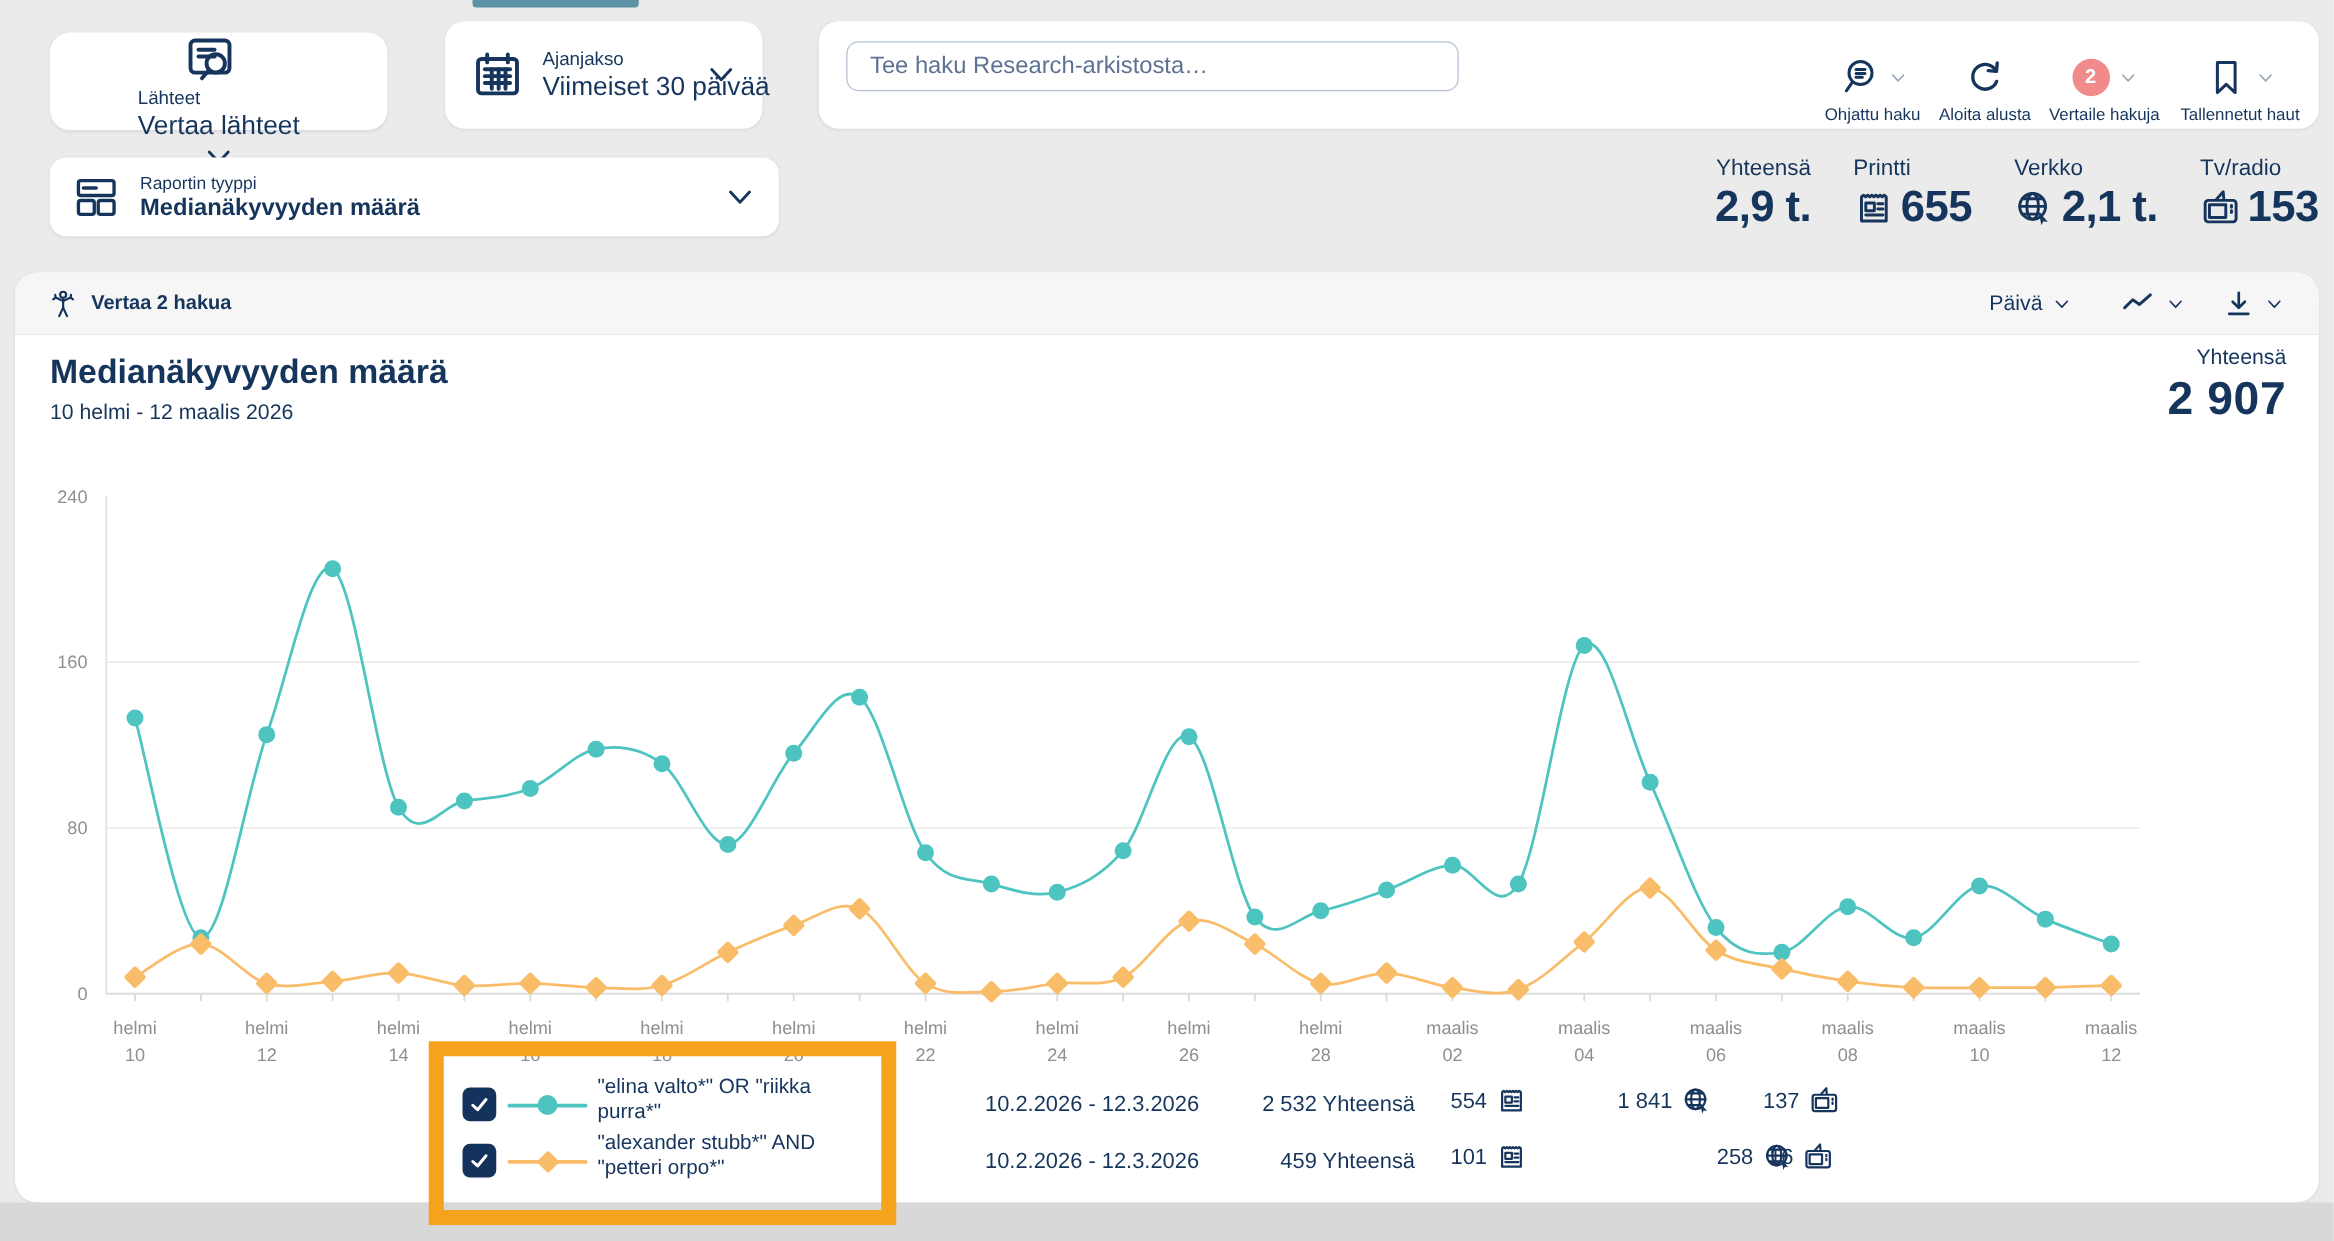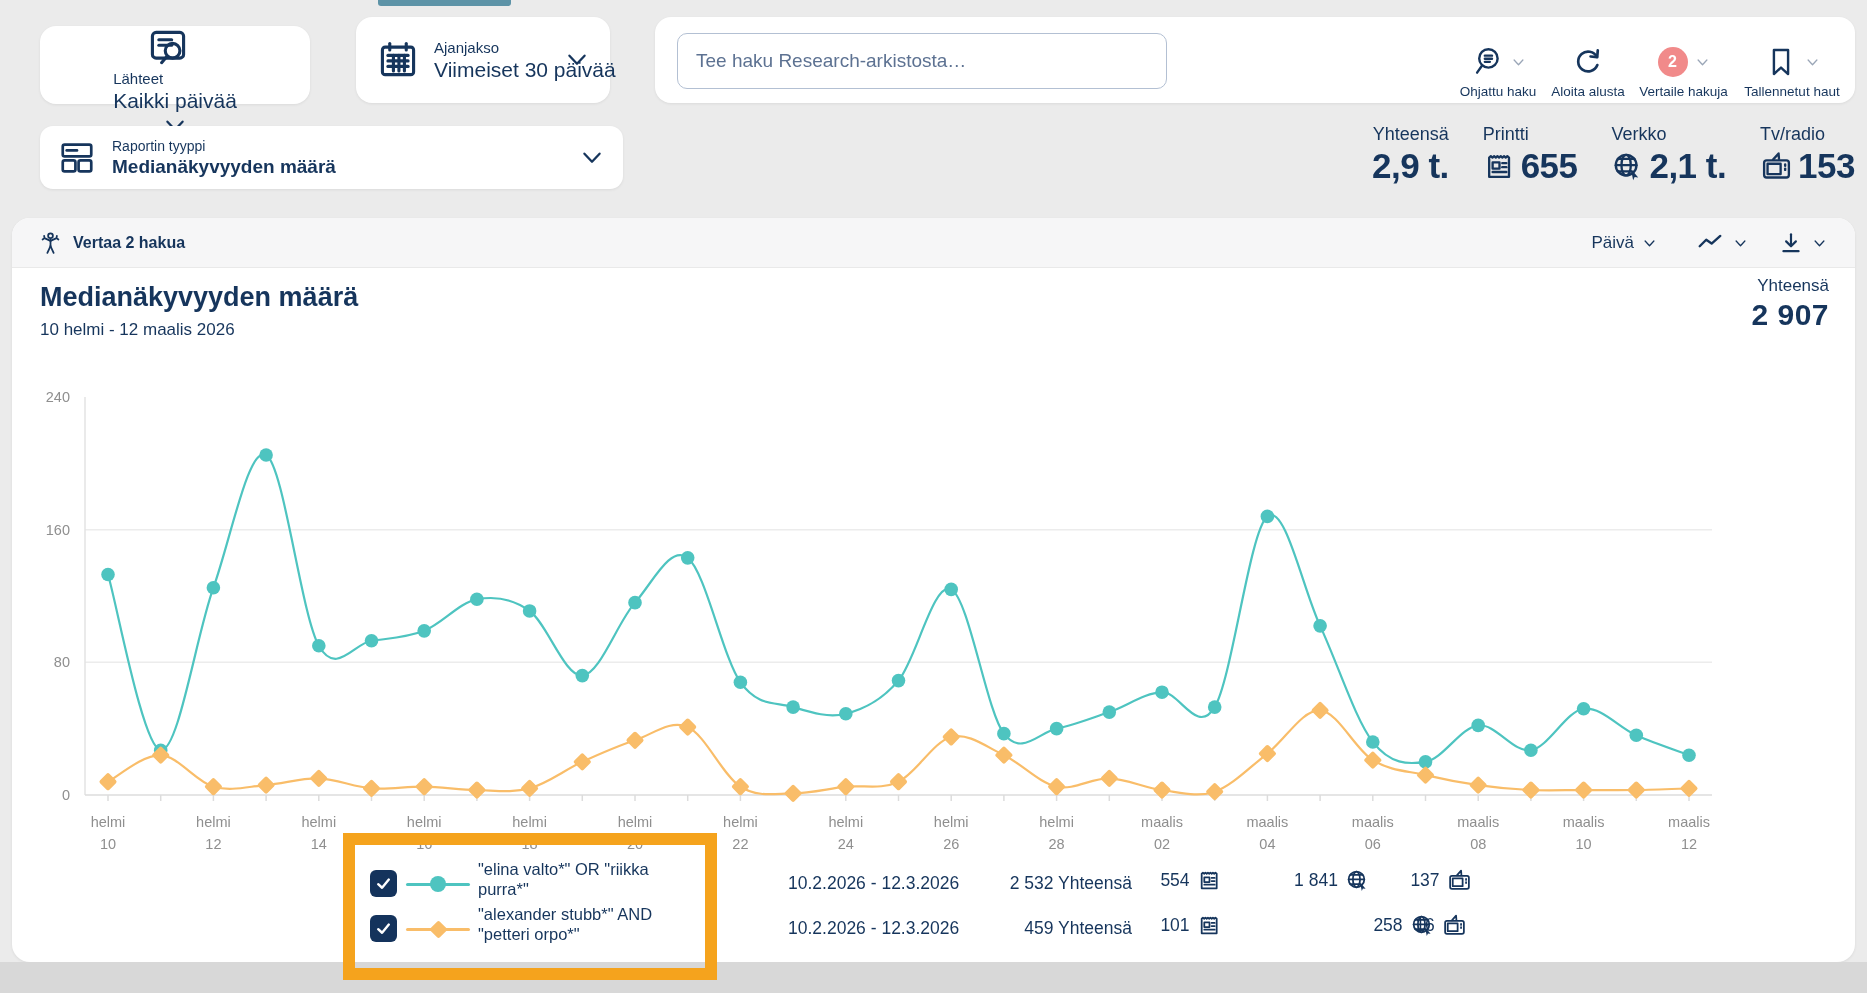--- a/index.html
+++ b/index.html
@@ -28,21 +28,21 @@
 
   #card-sources { left:40px; top:26px; width:270px; height:78px;flex-direction:column; }
   #card-period  { left:356px; top:17px; width:254px; height:86px; }
   #card-report  { left:40px; top:126px; width:583px; height:63px; border-radius:13px; padding:0 18px; }
   #card-report .filter-icon { width:38px; height:38px; margin-right:16px; }
   #card-report .filter-label { font-size:14px; }
 
   
   #card-search { left:655px; top:17px; width:1200px; height:86px; }
   #search-input {
-    position:absolute; left:22px; top:16px; width:490px; height:56px;
+    position:absolute; left:22px; top:16px; width:490px; height:40px;
     border:1.5px solid #b3c0d3; border-radius:10px; padding:0 18px;
     font-family:"Liberation Sans",sans-serif; font-size:19px; color:#3c5575; background:#fff; outline:none;
   }
   #search-input::placeholder { color:#5d7292; opacity:1; }
   #compare-btn {
     position:absolute; left:531px; top:12px; width:252px; height:62px;
     border:none; border-radius:31px; background:#8495ac; color:#fff;
     font-family:"Liberation Sans",sans-serif; font-size:21px; font-weight:bold; cursor:pointer;
   }
   .action { position:absolute; top:25px; height:64px; text-align:center; cursor:pointer; }
@@ -73,21 +73,21 @@
   #compare-tag span.txt { font-size:16px; font-weight:bold; }
   #header-controls { position:absolute; right:28px; top:0; height:50px; display:flex; align-items:center; }
   .hc-group { display:flex; align-items:center; gap:8px; cursor:pointer; }
   #interval-label { font-size:17px; color:#16355c; }
   .hc-icon { width:30px; height:26px; color:#16355c; }
   .gap38 { width:38px; } .gap30 { width:30px; }
 
   #chart-title { position:absolute; left:28px; top:64px; font-size:27px; font-weight:bold; }
   #chart-subtitle { position:absolute; left:28px; top:102px; font-size:17px; }
   #total-label { position:absolute; right:26px; top:58px; font-size:17px; text-align:right; }
-  #total-value { position:absolute; right:26px; top:80px; font-size:30px; font-weight:bold; letter-spacing:0.5px; text-align:right; }
+  #total-value { position:absolute; right:26px; top:80px; font-size:37px; font-weight:bold; letter-spacing:0.5px; text-align:right; }
 
   #chart-svg { position:absolute; left:0; top:150px; }
   .tick-text { font-size:14.5px; fill:#8f8f8f; font-family:"Liberation Sans",sans-serif; }
 
   
   .cb { position:absolute; width:27px; height:27px; background:#14335c; border-radius:6px;
         display:flex; align-items:center; justify-content:center; cursor:pointer; }
   .cb svg { width:17px; height:17px; }
   .sample { position:absolute; width:64px; height:16px; display:flex; align-items:center; justify-content:center; }
   .sample-line { position:absolute; left:0; right:0; top:7px; height:2.5px; border-radius:2px; }
@@ -117,21 +117,21 @@
       <svg viewBox="0 0 24 24" fill="none" stroke="currentColor" stroke-width="1.7" stroke-linecap="round" stroke-linejoin="round">
         <rect x="3.5" y="3.5" width="17" height="14" rx="2"></rect>
         <line x1="7" y1="7.5" x2="14" y2="7.5"></line>
         <line x1="7" y1="10.5" x2="14" y2="10.5"></line>
         <circle cx="14.5" cy="13.5" r="4"></circle>
         <line x1="11.6" y1="16.4" x2="8.5" y2="20"></line>
       </svg>
     </span>
   <div class="filter-texts">
     <div class="filter-label">Lähteet</div>
-    <div class="filter-value">Kaikki päivää</div>
+    <div class="filter-value">Vertaa lähteet</div>
   </div>
   <span class="icon chev">
       <svg viewBox="0 0 24 24" fill="none" stroke="currentColor" stroke-width="1.7" stroke-linecap="round" stroke-linejoin="round">
         <polyline points="5,8 12,15.5 19,8" stroke-width="2.1"></polyline>
       </svg>
     </span>
 </div>
 
 <div id="card-period" class="card filter-card">
   <span class="icon filter-icon">

